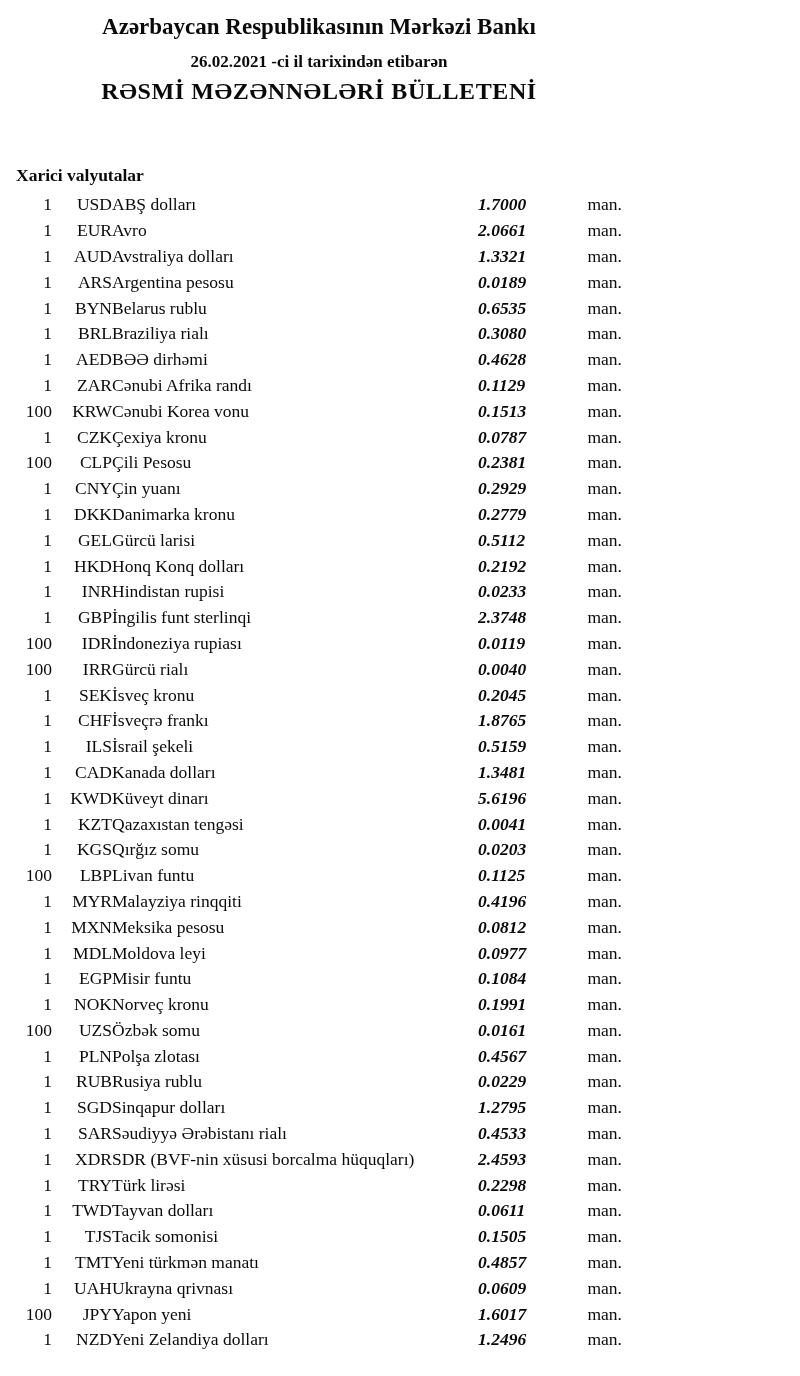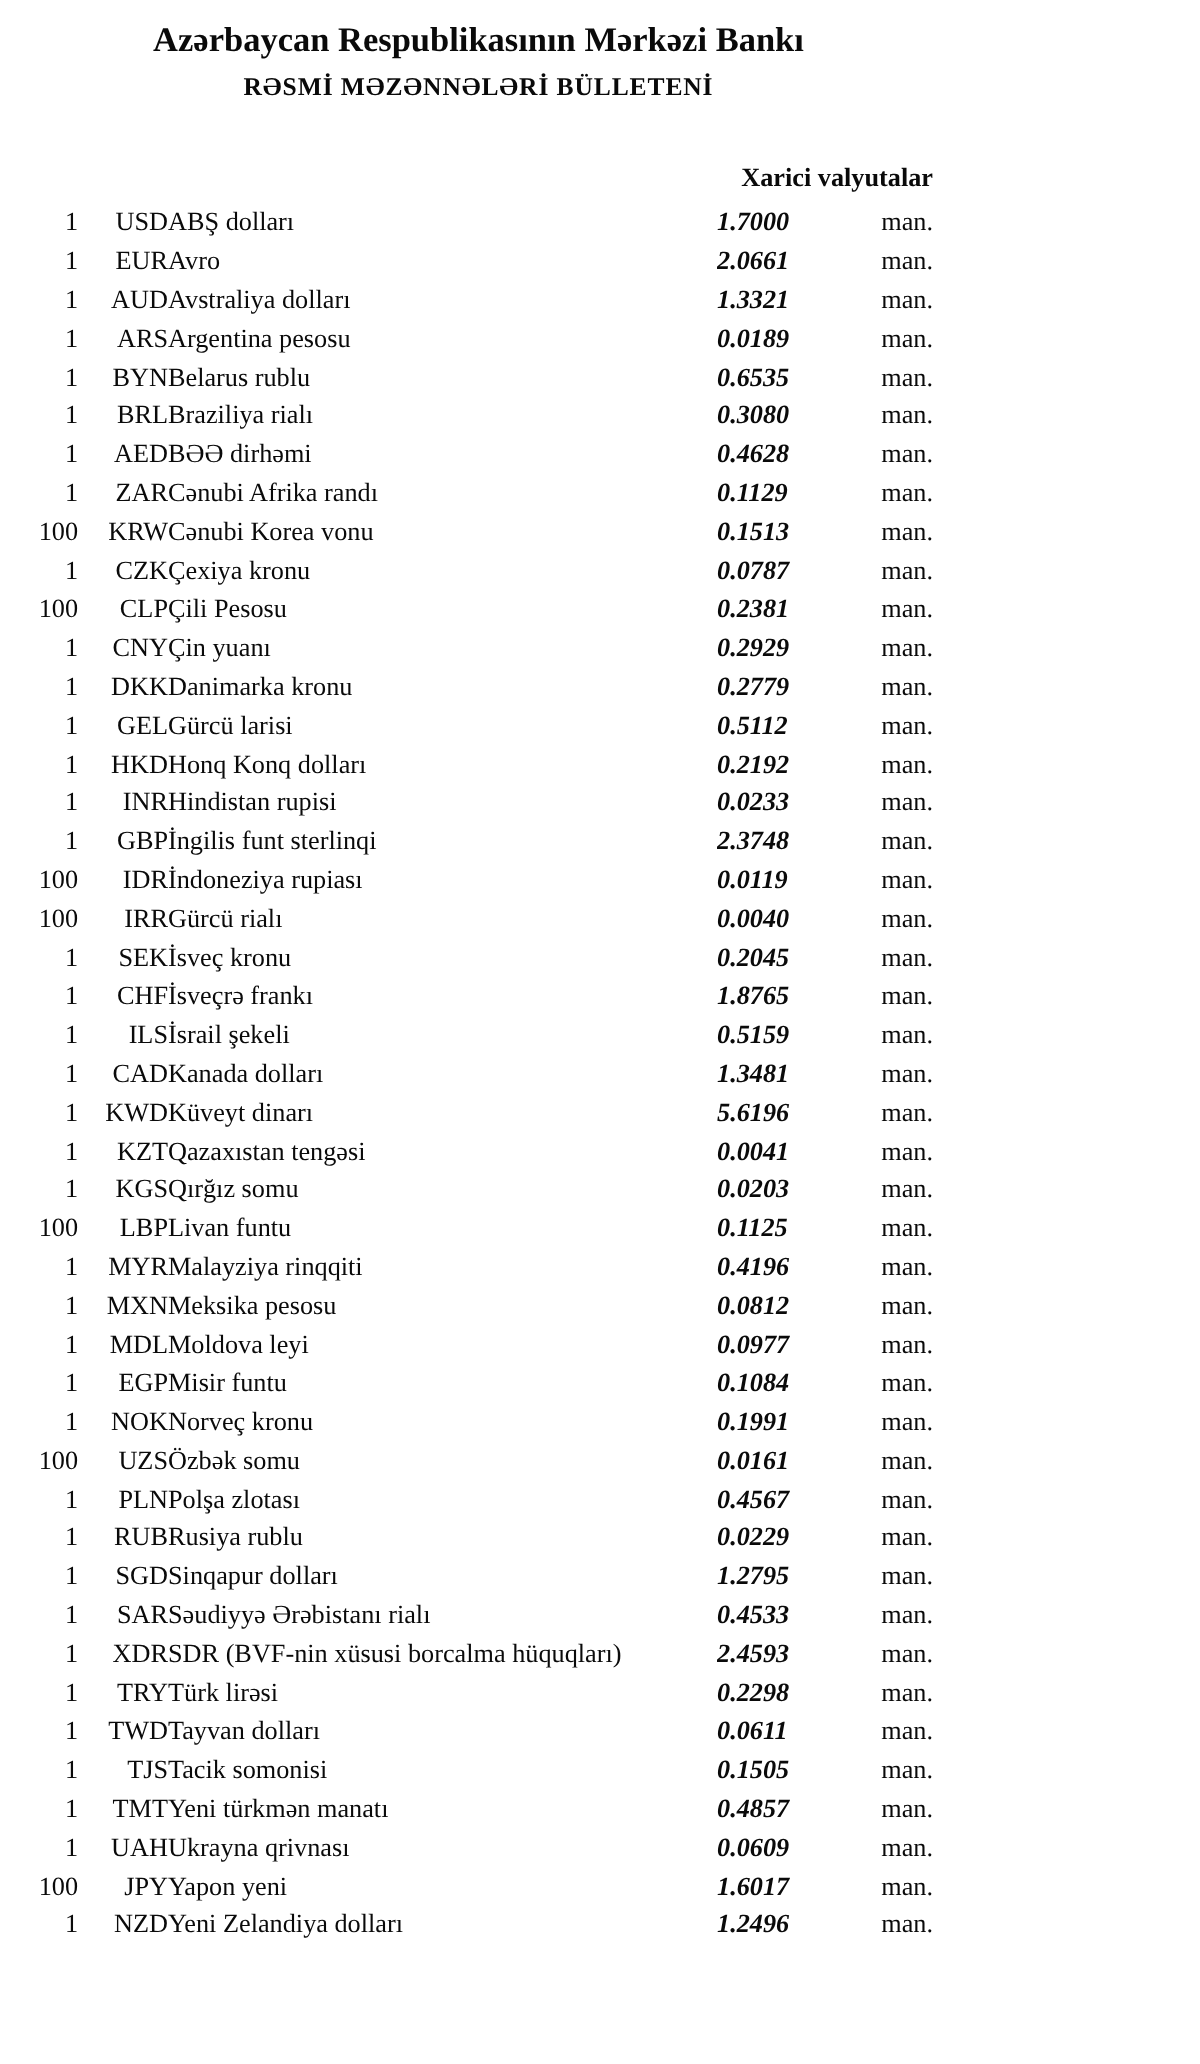--- a/index.html
+++ b/index.html
@@ -27,29 +27,29 @@
   }
   .sub-line {
     text-align: center;
     font-weight: bold;
     font-size: 17px;
     line-height: 27px;
   }
   .bulletin-title {
     text-align: center;
     font-weight: bold;
-    font-size: 17px;
+    font-size: 24px;
     letter-spacing: 0.6px;
     margin-top: 3px;
   }
   .section-title {
-    text-align: right;
+    text-align: left;
     font-weight: bold;
     font-size: 17.5px;
-    margin-top: 40px;
+    margin-top: 60px;
     margin-bottom: 6px;
   }
   table.rates {
     width: 100%;
     border-collapse: collapse;
     table-layout: fixed;
   }
   table.rates td {
     font-size: 17.5px;
     height: 25.8px;
@@ -83,20 +83,21 @@
     padding-left: 14px;
   }
 </style>
 </head>
 <body>
 
 <div class="page">
 
   <div class="header">
     <div class="bank-name">Azərbaycan Respublikasının Mərkəzi Bankı</div>
+    <div class="sub-line">26.02.2021 -ci il tarixindən etibarən</div>
     <div class="bulletin-title">RƏSMİ MƏZƏNNƏLƏRİ BÜLLETENİ</div>
   </div>
 
   <div class="section-title">Xarici valyutalar</div>
 
   <table class="rates">
     <tbody id="rows-body">
   <tr>
     <td class="qty">1</td>
     <td class="code">USD</td>

